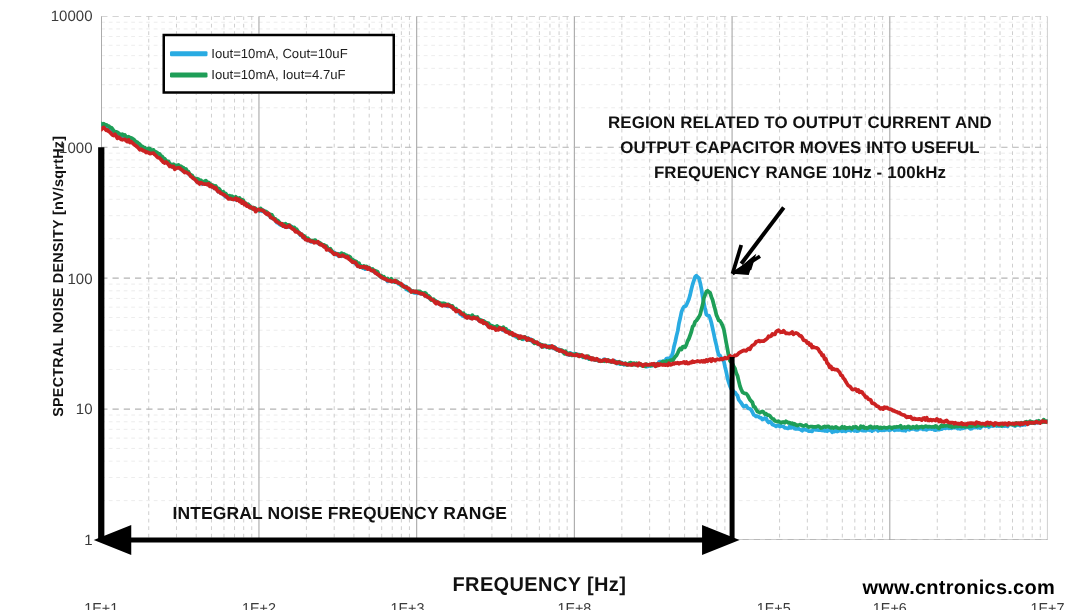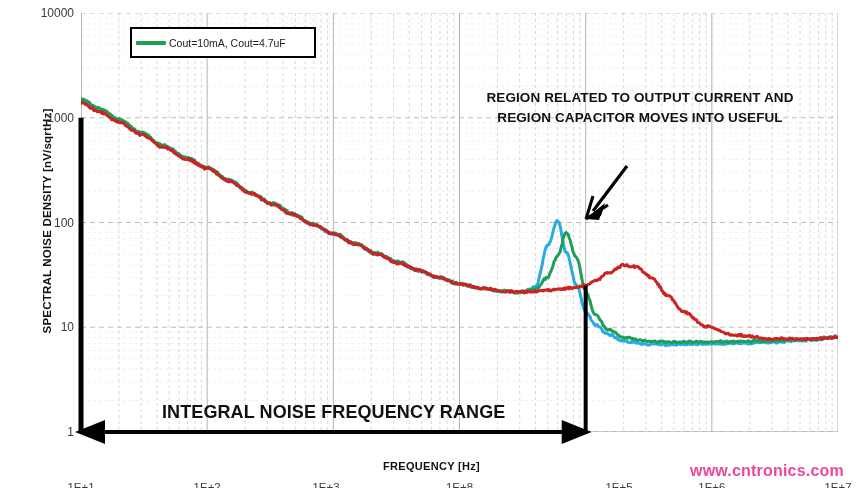--- a/index.html
+++ b/index.html
@@ -18,43 +18,43 @@
   #ytitle{position:absolute;left:-92px;top:215px;width:230px;
           transform:rotate(-90deg);text-align:center;
           font-size:11.5px;font-weight:bold;color:#111;letter-spacing:.2px;}
   #ytitlewrap{position:absolute;left:24px;top:0;width:20px;height:488px;}
 
   
   #xlabels{position:absolute;left:0;top:437px;width:863px;height:18px;margin-top:44px;}
   .xtick{position:absolute;top:0;width:70px;margin-left:-35px;text-align:center;
          font-size:11.5px;color:#3a3a3a;}
   #xtitle{position:absolute;left:0;top:460px;width:863px;text-align:center;
-          font-size:11px;font-weight:bold;color:#111;letter-spacing:.3px;}
+          font-size:16px;font-weight:bold;color:#111;letter-spacing:.3px;}
 
   
   #legend{position:absolute;left:130px;top:27px;width:186px;
           background:#fff;border:2px solid #000;padding:5px 6px 5px 4px;
           box-sizing:border-box;}
   .lgrow{display:flex;align-items:center;height:17px;}
   .lgline{width:30px;height:4px;flex:0 0 30px;margin-right:3px;border-radius:1px;}
   .lgtxt{font-size:10.5px;color:#1d1d1d;white-space:nowrap;font-weight:500;}
 
   
   #annot{position:absolute;left:440px;top:88px;width:400px;
          font-size:13.5px;font-weight:bold;color:#111;line-height:20px;
          letter-spacing:.1px;}
   #annot div{white-space:nowrap;text-align:center;}
 
   
-  #rangecap{position:absolute;left:162px;top:402px;
-            font-size:18px;font-weight:bold;color:#111;letter-spacing:.1px;}
+  #rangecap{position:absolute;left:138px;top:402px;
+            font-size:14px;font-weight:bold;color:#111;letter-spacing:.1px;}
 
   
   #wm{position:absolute;left:690px;top:462px;font-size:16px;
-      color:#ec4899;font-weight:bold;letter-spacing:.2px;}
+      color:#000000;font-weight:bold;letter-spacing:.2px;}
   #overlay{position:absolute;left:0;top:0;width:863px;height:488px;pointer-events:none;}
 </style>
 </head>
 <body>
 
 <div id="root">
 
   <div id="ytitlewrap">
     <div id="ytitle">SPECTRAL NOISE DENSITY  [nV/sqrtHz]</div>
   </div>
@@ -196,27 +196,32 @@
       <div class="xtick" style="left: 326px;">1E+3</div>
       <div class="xtick" style="left: 459.5px;">1E+8</div>
       <div class="xtick" style="left: 619px;">1E+5</div>
       <div class="xtick" style="left: 711.833px; text-align: center;">1E+6</div>
       <div class="xtick" style="left: 838px;">1E+7</div>
     </div>
   <div id="xtitle">FREQUENCY  [Hz]</div>
 
   <div id="legend">
     <div class="lgrow">
+      <span class="lgline" style="background: rgb(41, 171, 226);"></span>
+      <span class="lgtxt">Iout=10mA, Cout=10uF</span>
+    </div>
+    <div class="lgrow">
       <span class="lgline" style="background: rgb(30, 158, 87);"></span>
-      <span class="lgtxt">Cout=10mA, Cout=4.7uF</span>
+      <span class="lgtxt">Iout=10mA, Iout=4.7uF</span>
     </div>
   </div>
 
   <div id="annot">
     <div>REGION RELATED TO OUTPUT CURRENT AND</div>
-    <div>REGION CAPACITOR MOVES INTO USEFUL</div>
+    <div>OUTPUT CAPACITOR MOVES INTO USEFUL</div>
+    <div>FREQUENCY RANGE 10Hz - 100kHz</div>
   </div>
 
   <div id="rangecap">INTEGRAL NOISE FREQUENCY RANGE</div>
 
   <div id="wm">www.cntronics.com</div>
 
 </div>
 
 </body></html>

